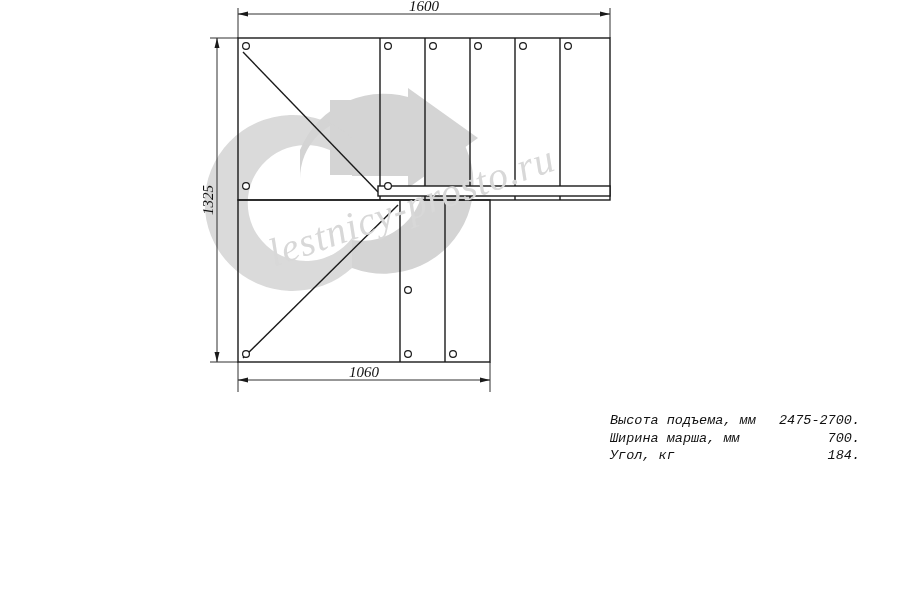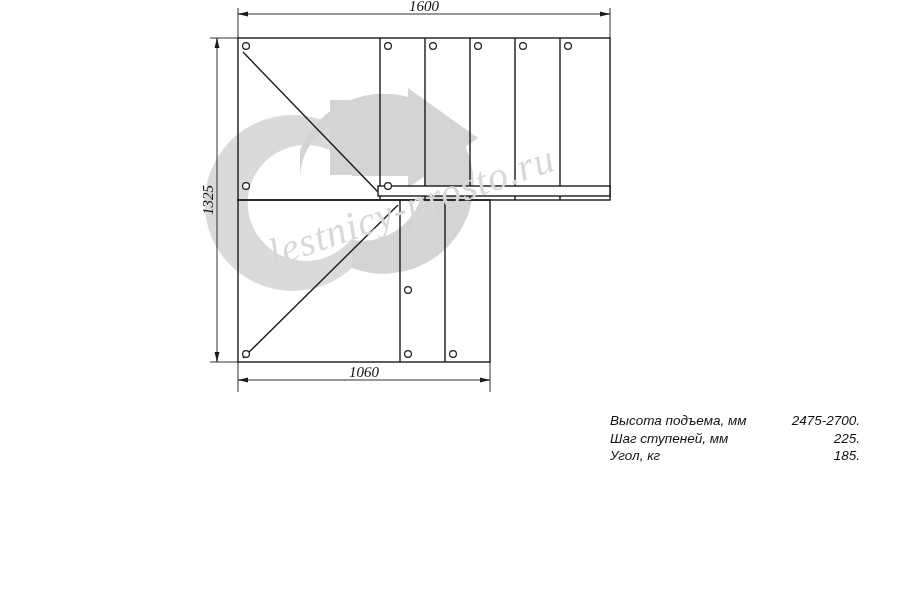--- a/index.html
+++ b/index.html
@@ -30,21 +30,21 @@
     font-family: "Liberation Serif", serif;
     font-style: italic;
     font-size: 15px;
     fill: #111111;
   }
   .spec-table {
     position: absolute;
     left: 610px;
     top: 412px;
     width: 250px;
-    font-family: Liberation Sans, sans-serif;
+    font-family: Liberation Mono, monospace;
     font-style: italic;
     font-size: 13.5px;
     color: #111111;
     line-height: 17.5px;
   }
   .spec-row {
     display: flex;
     justify-content: space-between;
     white-space: nowrap;
   }
@@ -166,22 +166,22 @@
   </svg>
 
   <div class="wm">lestnicy-prosto.ru</div>
 
   <div class="spec-table">
     <div class="spec-row">
       <span class="spec-label">Высота подъема, мм</span>
       <span class="spec-value">2475-2700.</span>
     </div>
     <div class="spec-row">
-      <span class="spec-label">Шаг ступеней, мм</span>
-      <span class="spec-value">225.</span>
+      <span class="spec-label">Ширина марша, мм</span>
+      <span class="spec-value">700.</span>
     </div>
     <div class="spec-row">
       <span class="spec-label">Угол, кг</span>
-      <span class="spec-value">185.</span>
+      <span class="spec-value">184.</span>
     </div>
   </div>
 
 </div>
 
 </body></html>

